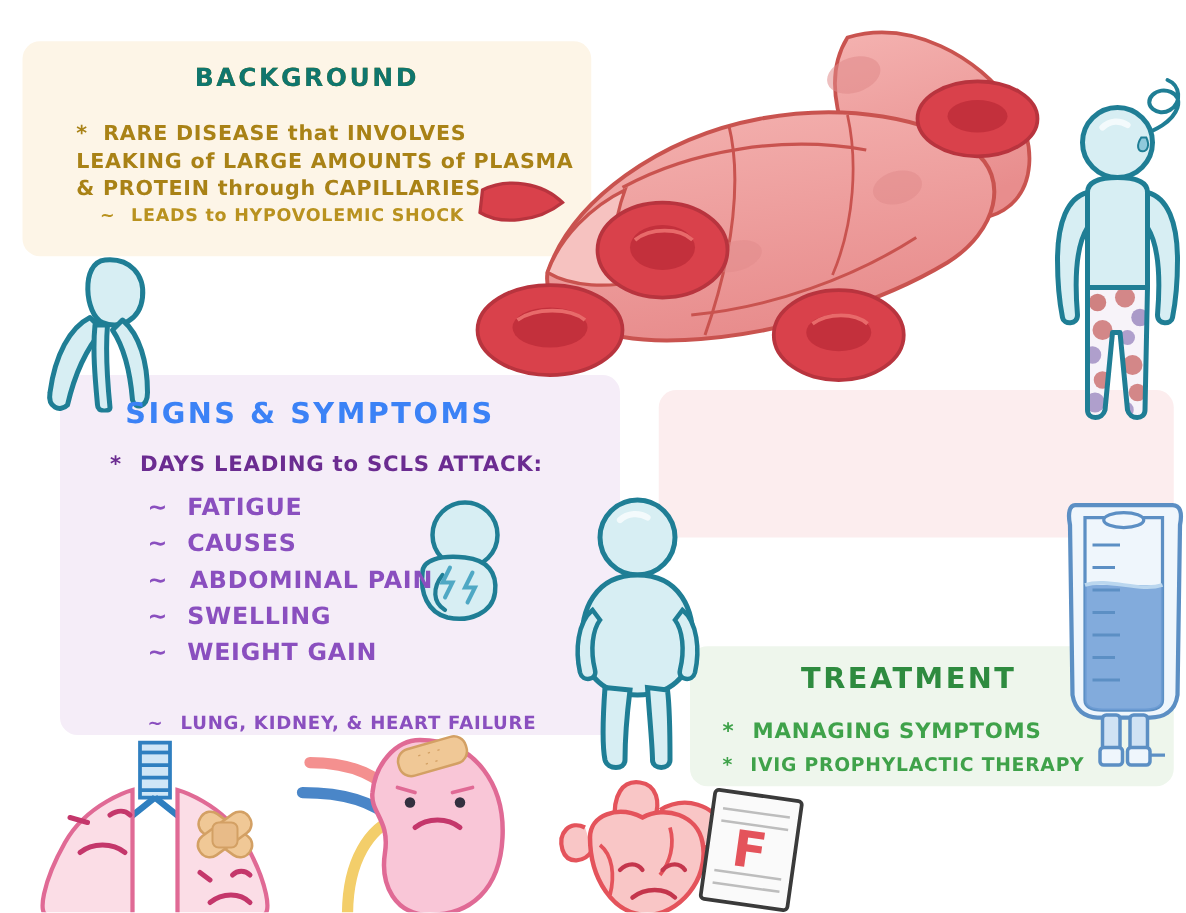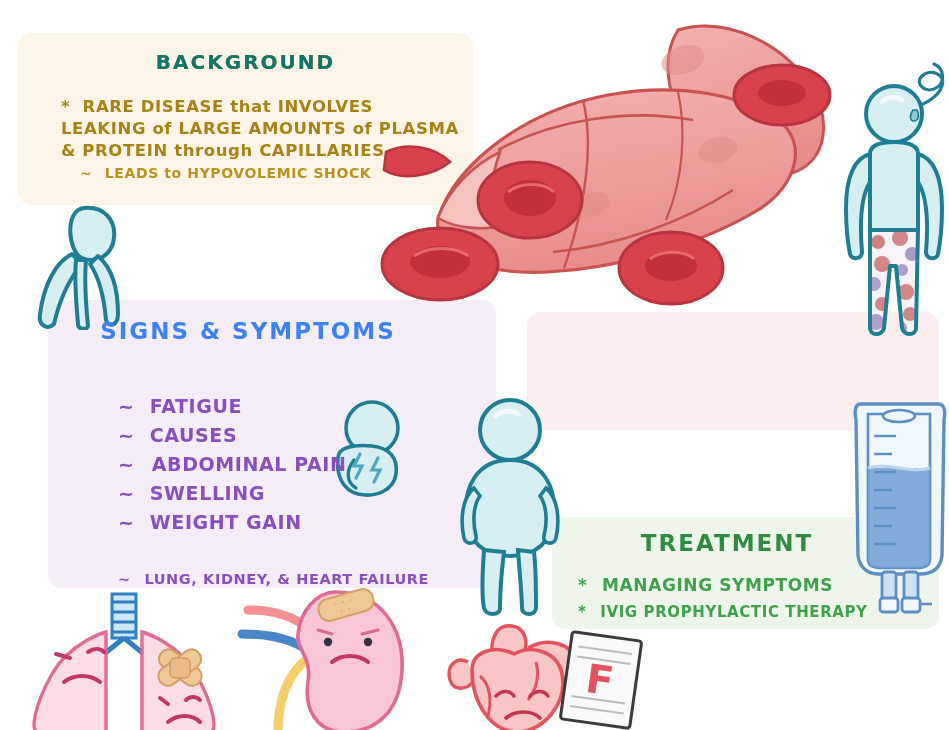--- a/index.html
+++ b/index.html
@@ -280,20 +280,24 @@
   <div class="body-txt" id="bg-body">
     <span class="star">*</span>
     <span style="margin-left:6px;">RARE DISEASE that INVOLVES LEAKING of LARGE AMOUNTS of PLASMA &amp; PROTEIN through CAPILLARIES</span>
   </div>
   <div class="body-txt" id="bg-sub">
     <span>~</span>
     <span style="margin-left:7px;">LEADS to HYPOVOLEMIC SHOCK</span>
   </div>
 
   <div class="sect-title" id="sy-title">SIGNS &amp; SYMPTOMS</div>
+  <div class="body-txt" id="sy-lead">
+    <span class="star">*</span>
+    <span style="margin-left:8px;">DAYS LEADING to SCLS ATTACK:</span>
+  </div>
 
   <div class="sy-item" style="position:absolute;top:395px;">
     <span>~</span>
     <span style="margin-left:8px;">FATIGUE</span>
   </div>
   <div class="sy-item" style="position:absolute;top:424px;">
     <span>~</span>
     <span style="margin-left:8px;">CAUSES</span>
   </div>
   <div class="sy-item" style="position:absolute;top:453px;">

